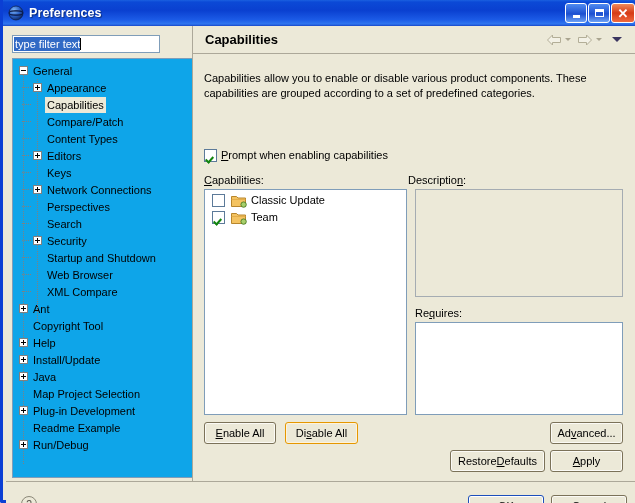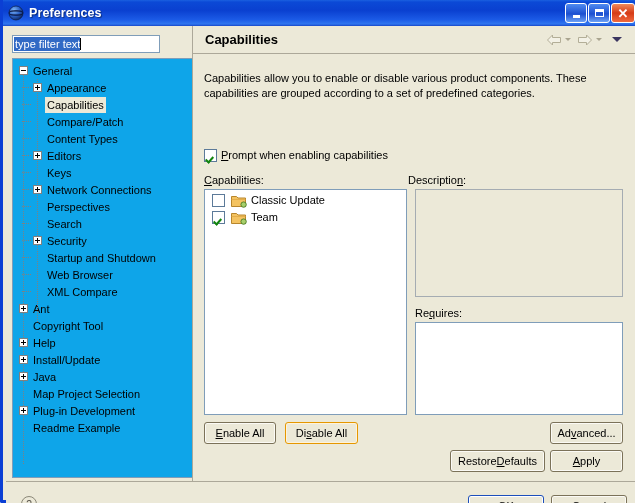--- a/index.html
+++ b/index.html
@@ -561,20 +561,24 @@
             <span class="no-expander"></span>
             <span class="lbl">Map Project Selection</span>
           </div>
           <div class="tree-row indent0">
             <span class="expander plus"></span>
             <span class="lbl">Plug-in Development</span>
           </div>
           <div class="tree-row indent0">
             <span class="no-expander"></span>
             <span class="lbl">Readme Example</span>
+          </div>
+          <div class="tree-row indent0">
+            <span class="expander plus"></span>
+            <span class="lbl">Run/Debug</span>
           </div>
           <div class="vline" style="left: 10px; top: 12px; height: 393px;"></div>
           <div class="vline" style="left: 24px; top: 20px; height: 243px;"></div>
         </div>
 
       <div class="scrollbar">
         <div class="sb-btn top">
           <span>▲</span>
         </div>
         <div class="sb-track">

